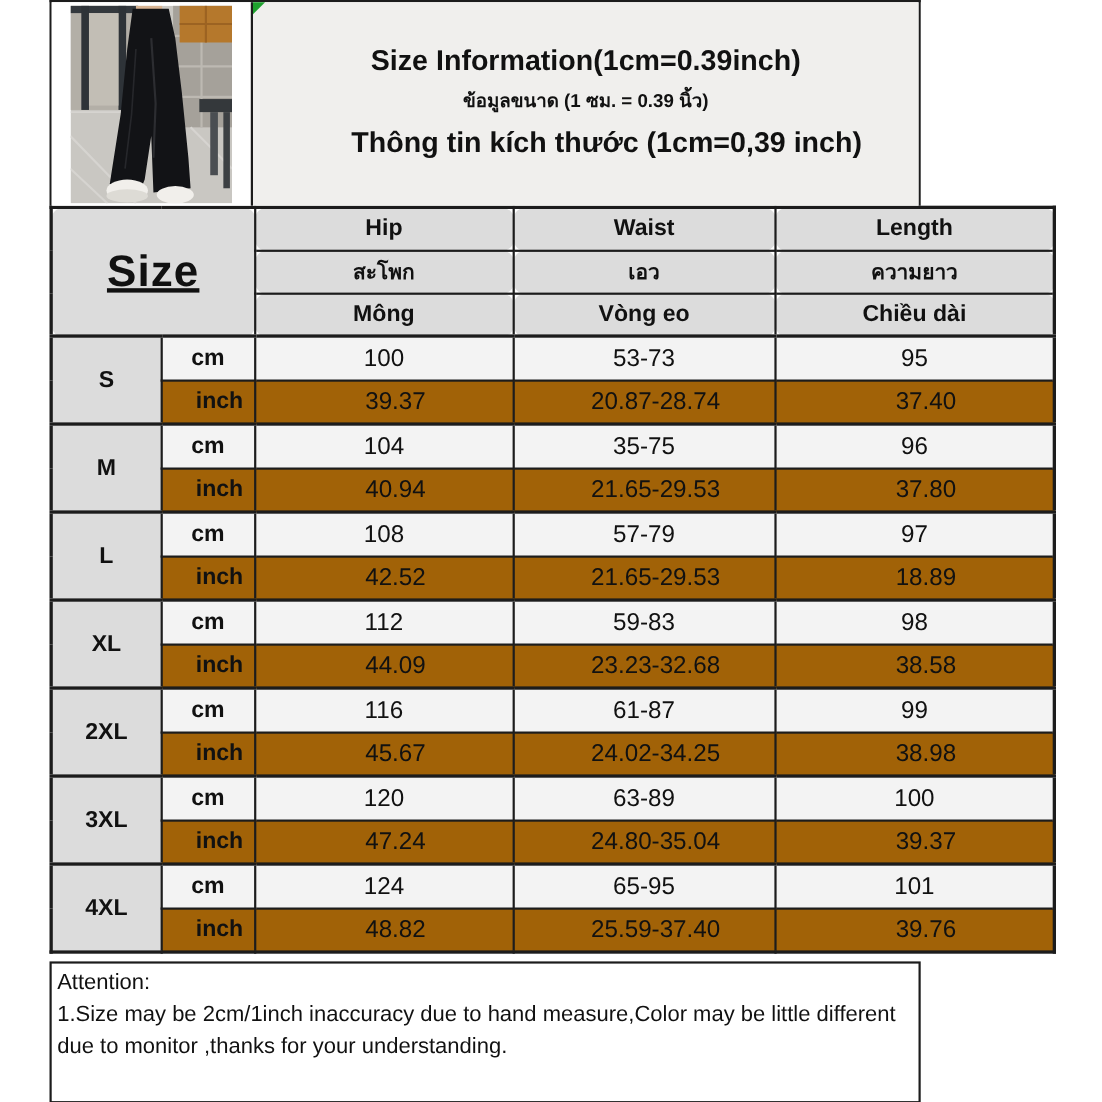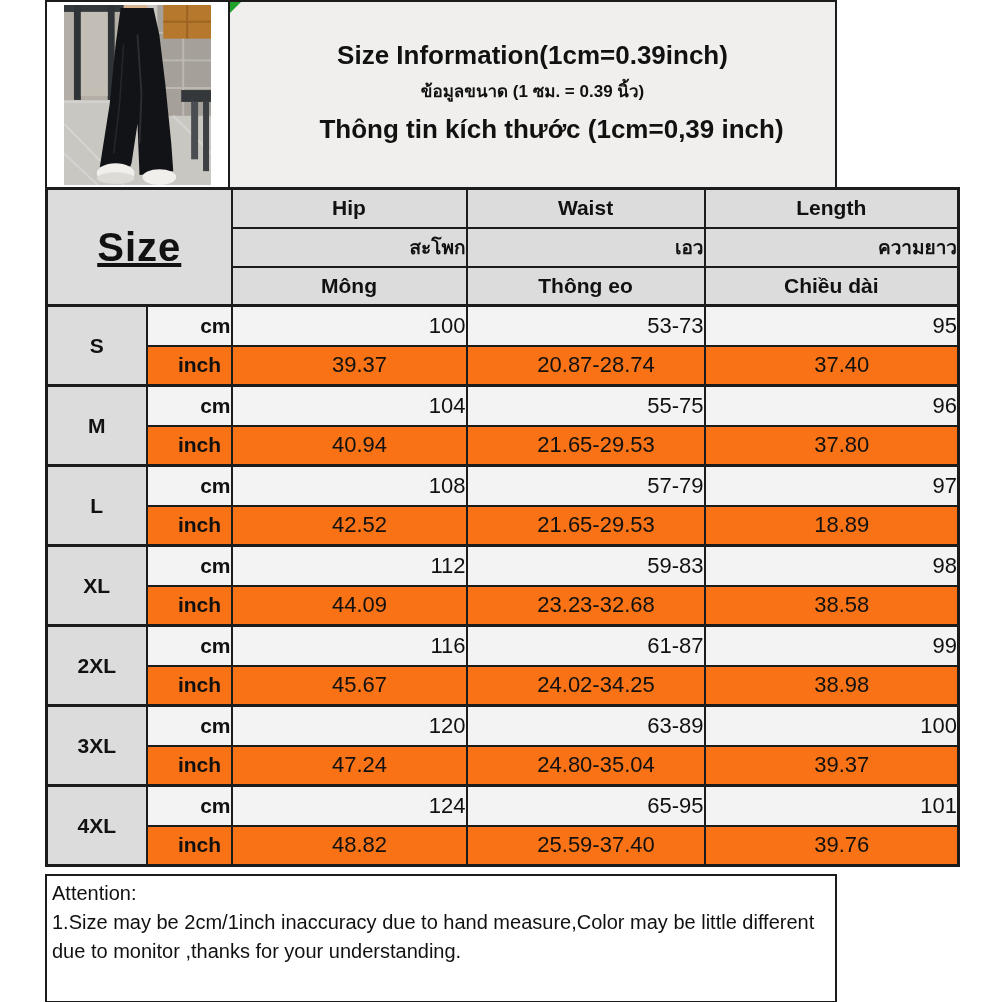--- a/index.html
+++ b/index.html
@@ -17,29 +17,29 @@
   .corner-marker { position: absolute; left: 0; top: 0; width: 0; height: 0;
     border-top: 11px solid #1fa12e; border-right: 11px solid transparent; }
   .title-en { font-size: 26px; font-weight: bold; line-height: 38px; }
   .title-th { font-size: 17px; font-weight: bold; line-height: 36px; }
   .title-vi { font-size: 26px; font-weight: bold; line-height: 38px; padding-left: 38px; }
 
   
   table.size-table { width: 912px; border-collapse: collapse; table-layout: fixed;
     border: 3px solid #1c1c1c; }
   .size-table th, .size-table td { border: 2px solid #1c1c1c; text-align: center; vertical-align: middle; }
-  .size-table thead th { height: 39px; background: #dcdcdc; font-size: 21px; font-weight: bold; }
-  .size-table thead th.th-thai { font-size: 19px; text-align: right; }
+  .size-table thead th { height: 39px; background: #dcdcdc; font-size: 21px; font-weight: bold; border-radius: 10px; }
+  .size-table thead th.th-thai { font-size: 19px; }
   .size-table th.size-head { background: #dcdcdc; font-size: 40px; font-weight: bold; letter-spacing: 1px; text-decoration: underline; }
   .size-table tbody tr { height: 40px; }
   .size-table tbody th.size-label { background: #dcdcdc; font-size: 21px; font-weight: bold; }
   .size-table td.unit-cell { font-size: 21px; font-weight: bold; }
   .size-table td.val { font-size: 22px; font-weight: normal; }
-  .size-table tr.cm-row td { background: #f3f3f3; text-align: right; }
-  .size-table tr.inch-row td { background: #f97316; padding-left: 21px; }
+  .size-table tr.cm-row td { background: #f3f3f3; }
+  .size-table tr.inch-row td { background: #a16207; padding-left: 21px; }
   .size-table tr.group-start th, .size-table tr.group-start td { border-top-width: 3px; }
 
   
   .attention-box { margin-top: 7px; height: 129px; border: 2px solid #1c1c1c; background: #ffffff;
     padding: 3px 8px 16px 5px; font-size: 20px; line-height: 29px; }
 </style>
 </head>
 <body>
 
 <div class="sheet">
@@ -111,21 +111,21 @@
         <th>Waist</th>
         <th>Length</th>
       </tr>
       <tr>
         <th class="th-thai">สะโพก</th>
         <th class="th-thai">เอว</th>
         <th class="th-thai">ความยาว</th>
       </tr>
       <tr>
         <th>Mông</th>
-        <th>Thông eo</th>
+        <th>Vòng eo</th>
         <th>Chiều dài</th>
       </tr>
     </thead>
     <tbody>
     <tr class="cm-row group-start">
       <th class="size-label" rowspan="2">S</th>
       <td class="unit-cell">cm</td>
       <td class="val">100</td>
       <td class="val">53-73</td>
       <td class="val">95</td>
@@ -134,21 +134,21 @@
       <td class="unit-cell">inch</td>
       <td class="val">39.37</td>
       <td class="val">20.87-28.74</td>
       <td class="val">37.40</td>
     </tr>
 
     <tr class="cm-row group-start">
       <th class="size-label" rowspan="2">M</th>
       <td class="unit-cell">cm</td>
       <td class="val">104</td>
-      <td class="val">55-75</td>
+      <td class="val">35-75</td>
       <td class="val">96</td>
     </tr>
     <tr class="inch-row">
       <td class="unit-cell">inch</td>
       <td class="val">40.94</td>
       <td class="val">21.65-29.53</td>
       <td class="val">37.80</td>
     </tr>
 
     <tr class="cm-row group-start">

